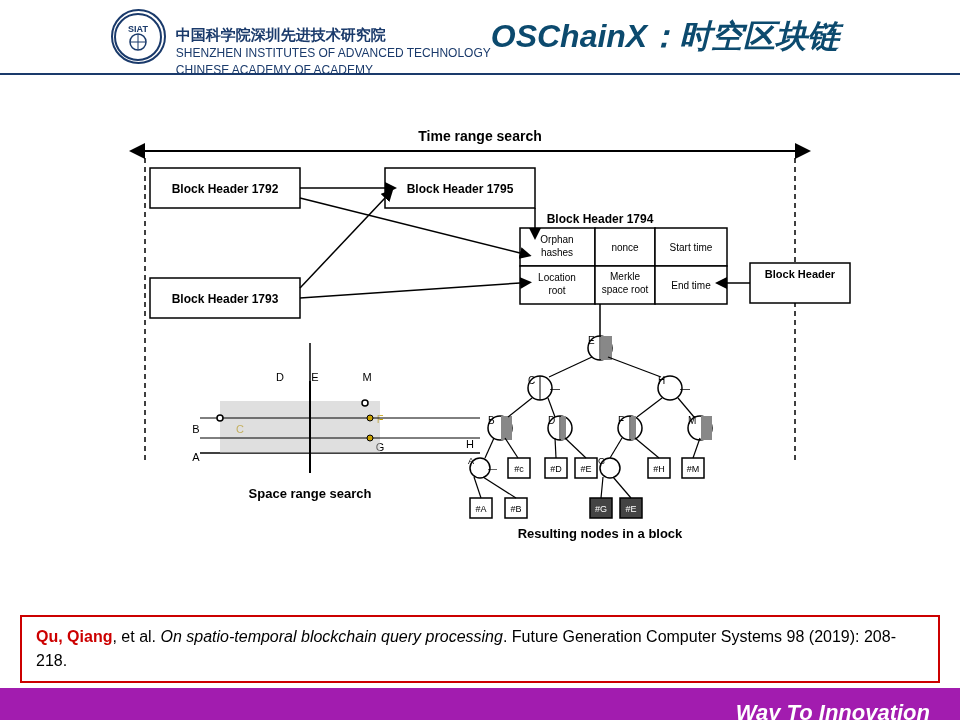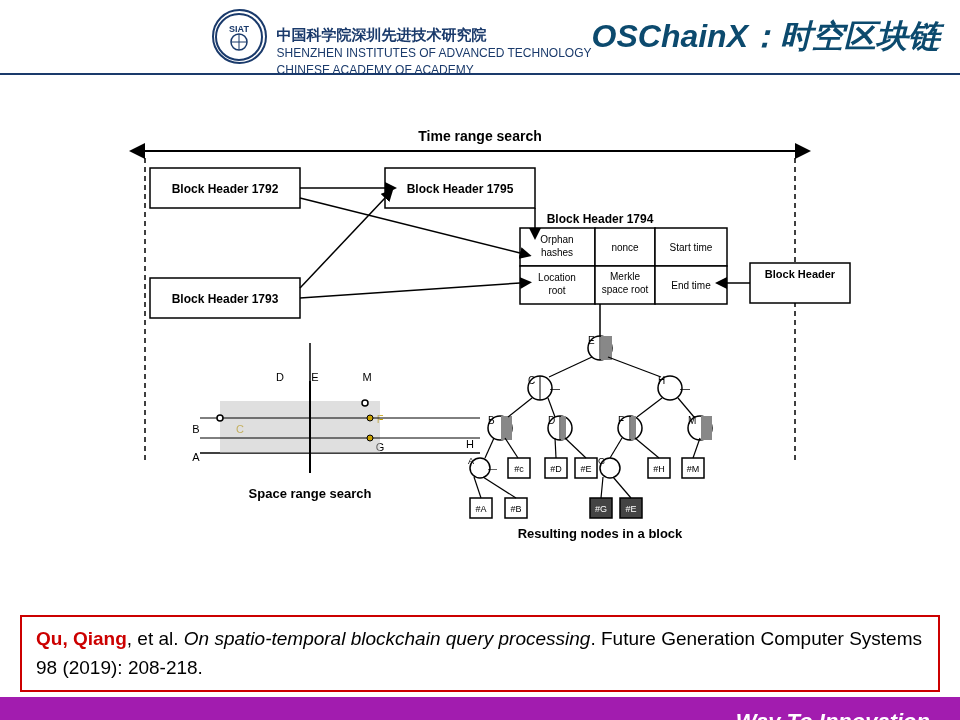--- a/index.html
+++ b/index.html
@@ -8,21 +8,21 @@
       height: 720px;
       font-family: Arial, sans-serif;
       background: #fff;
       overflow: hidden;
     }
 
     
     .header {
       display: flex;
       align-items: center;
-      justify-content: flex-end;
+      justify-content: center;
       padding: 8px 20px 8px 10px;
       border-bottom: 2px solid #1a3a6b;
       height: 75px;
     }
     .header-left {
       display: flex;
       align-items: center;
       gap: 10px;
     }
     .logo-circle {
@@ -83,21 +83,21 @@
       width: 760px;
       height: 440px;
       margin-top: 38px;
     }
 
     
     .citation-box {
       border: 2px solid #cc0000;
       margin: 5px 20px;
       padding: 8px 14px;
-      font-size: 19px;
+      font-size: 16px;
       line-height: 1.5;
       color: #000;
     }
     .citation-box .authors {
       font-weight: bold;
       color: #cc0000;
     }
     .citation-box .title-italic {
       font-style: italic;
     }

